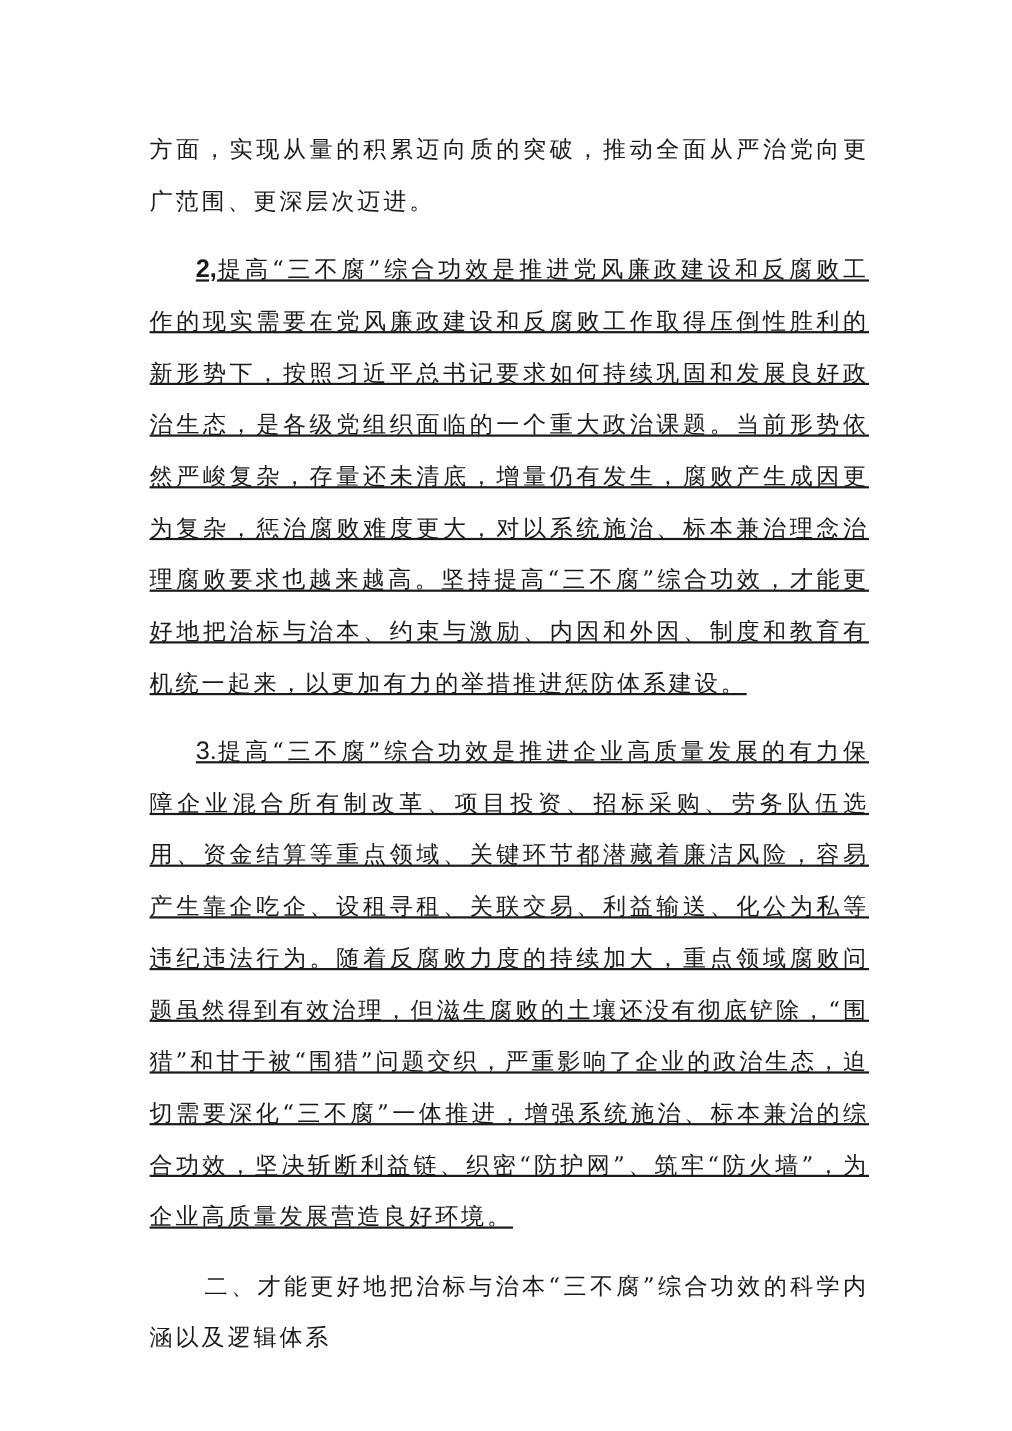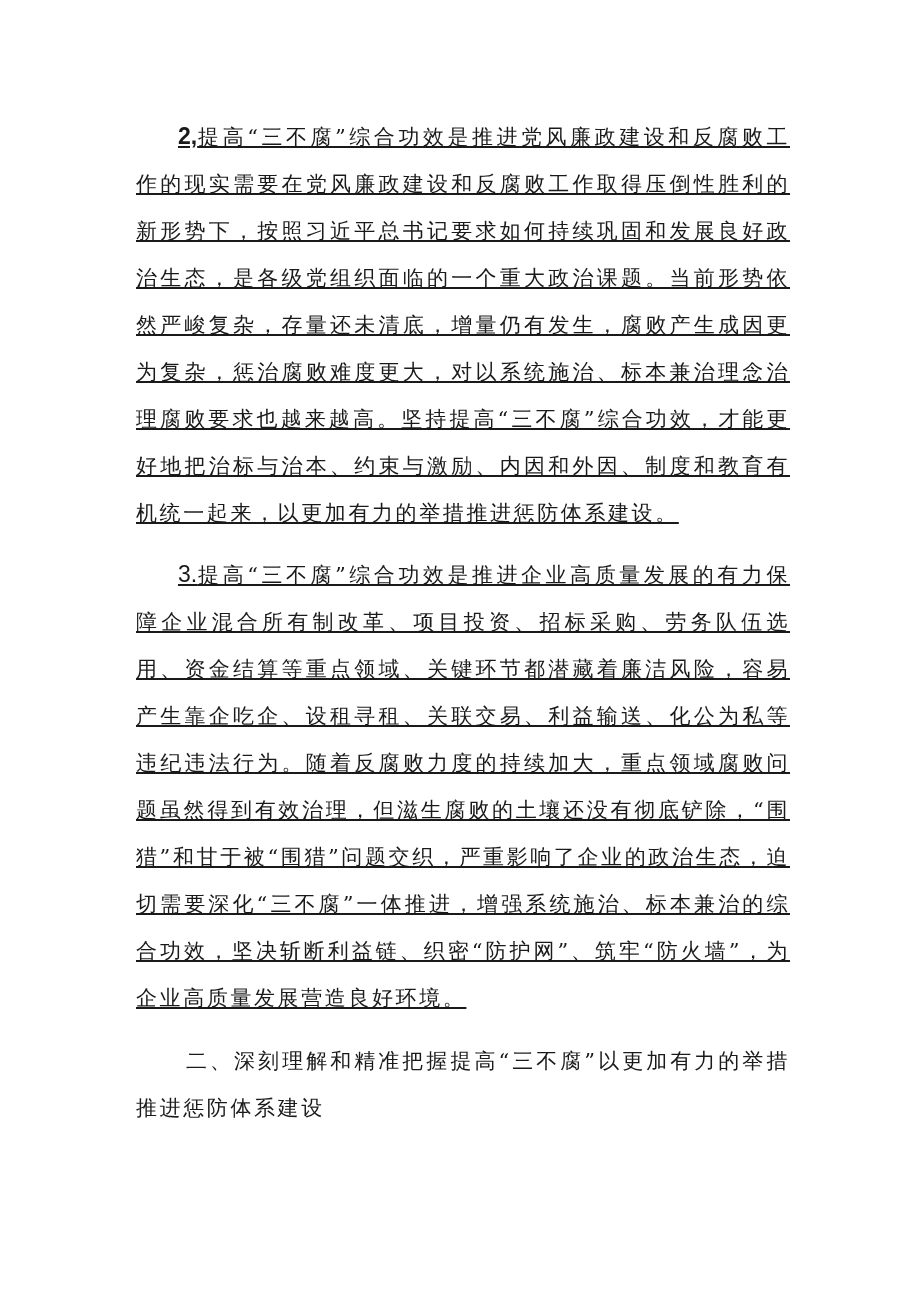--- a/index.html
+++ b/index.html
@@ -48,22 +48,25 @@
     }
     .heading {
       text-indent: 50px;
       margin-top: 16px !important;
     }
   </style>
 </head>
 <body>
 
 <div class="page">
+  <p class="para">
+    <span>方面，实现从量的积累迈向质的突破，推动全面从严治党向更广范围、更深层次迈进。</span>
+  </p>
   <p class="para indent">
     <span class="num">2,</span><span>提高“三不腐”综合功效是推进党风廉政建设和反腐败工作的现实需要在党风廉政建设和反腐败工作取得压倒性胜利的新形势下，按照习近平总书记要求如何持续巩固和发展良好政治生态，是各级党组织面临的一个重大政治课题。当前形势依然严峻复杂，存量还未清底，增量仍有发生，腐败产生成因更为复杂，惩治腐败难度更大，对以系统施治、标本兼治理念治理腐败要求也越来越高。坚持提高“三不腐”综合功效，才能更好地把治标与治本、约束与激励、内因和外因、制度和教育有机统一起来，以更加有力的举措推进惩防体系建设。</span>
   </p>
   <p class="para indent">
     <span class="num light">3.</span><span>提高“三不腐”综合功效是推进企业高质量发展的有力保障企业混合所有制改革、项目投资、招标采购、劳务队伍选用、资金结算等重点领域、关键环节都潜藏着廉洁风险，容易产生靠企吃企、设租寻租、关联交易、利益输送、化公为私等违纪违法行为。随着反腐败力度的持续加大，重点领域腐败问题虽然得到有效治理，但滋生腐败的土壤还没有彻底铲除，“围猎”和甘于被“围猎”问题交织，严重影响了企业的政治生态，迫切需要深化“三不腐”一体推进，增强系统施治、标本兼治的综合功效，坚决斩断利益链、织密“防护网”、筑牢“防火墙”，为企业高质量发展营造良好环境。</span>
   </p>
   <p class="para heading">
-    <span>二、深刻理解和精准把握提高“三不腐”以更加有力的举措推进惩防体系建设</span>
+    <span>二、才能更好地把治标与治本“三不腐”综合功效的科学内涵以及逻辑体系</span>
   </p>
 </div>
 
 </body></html>

